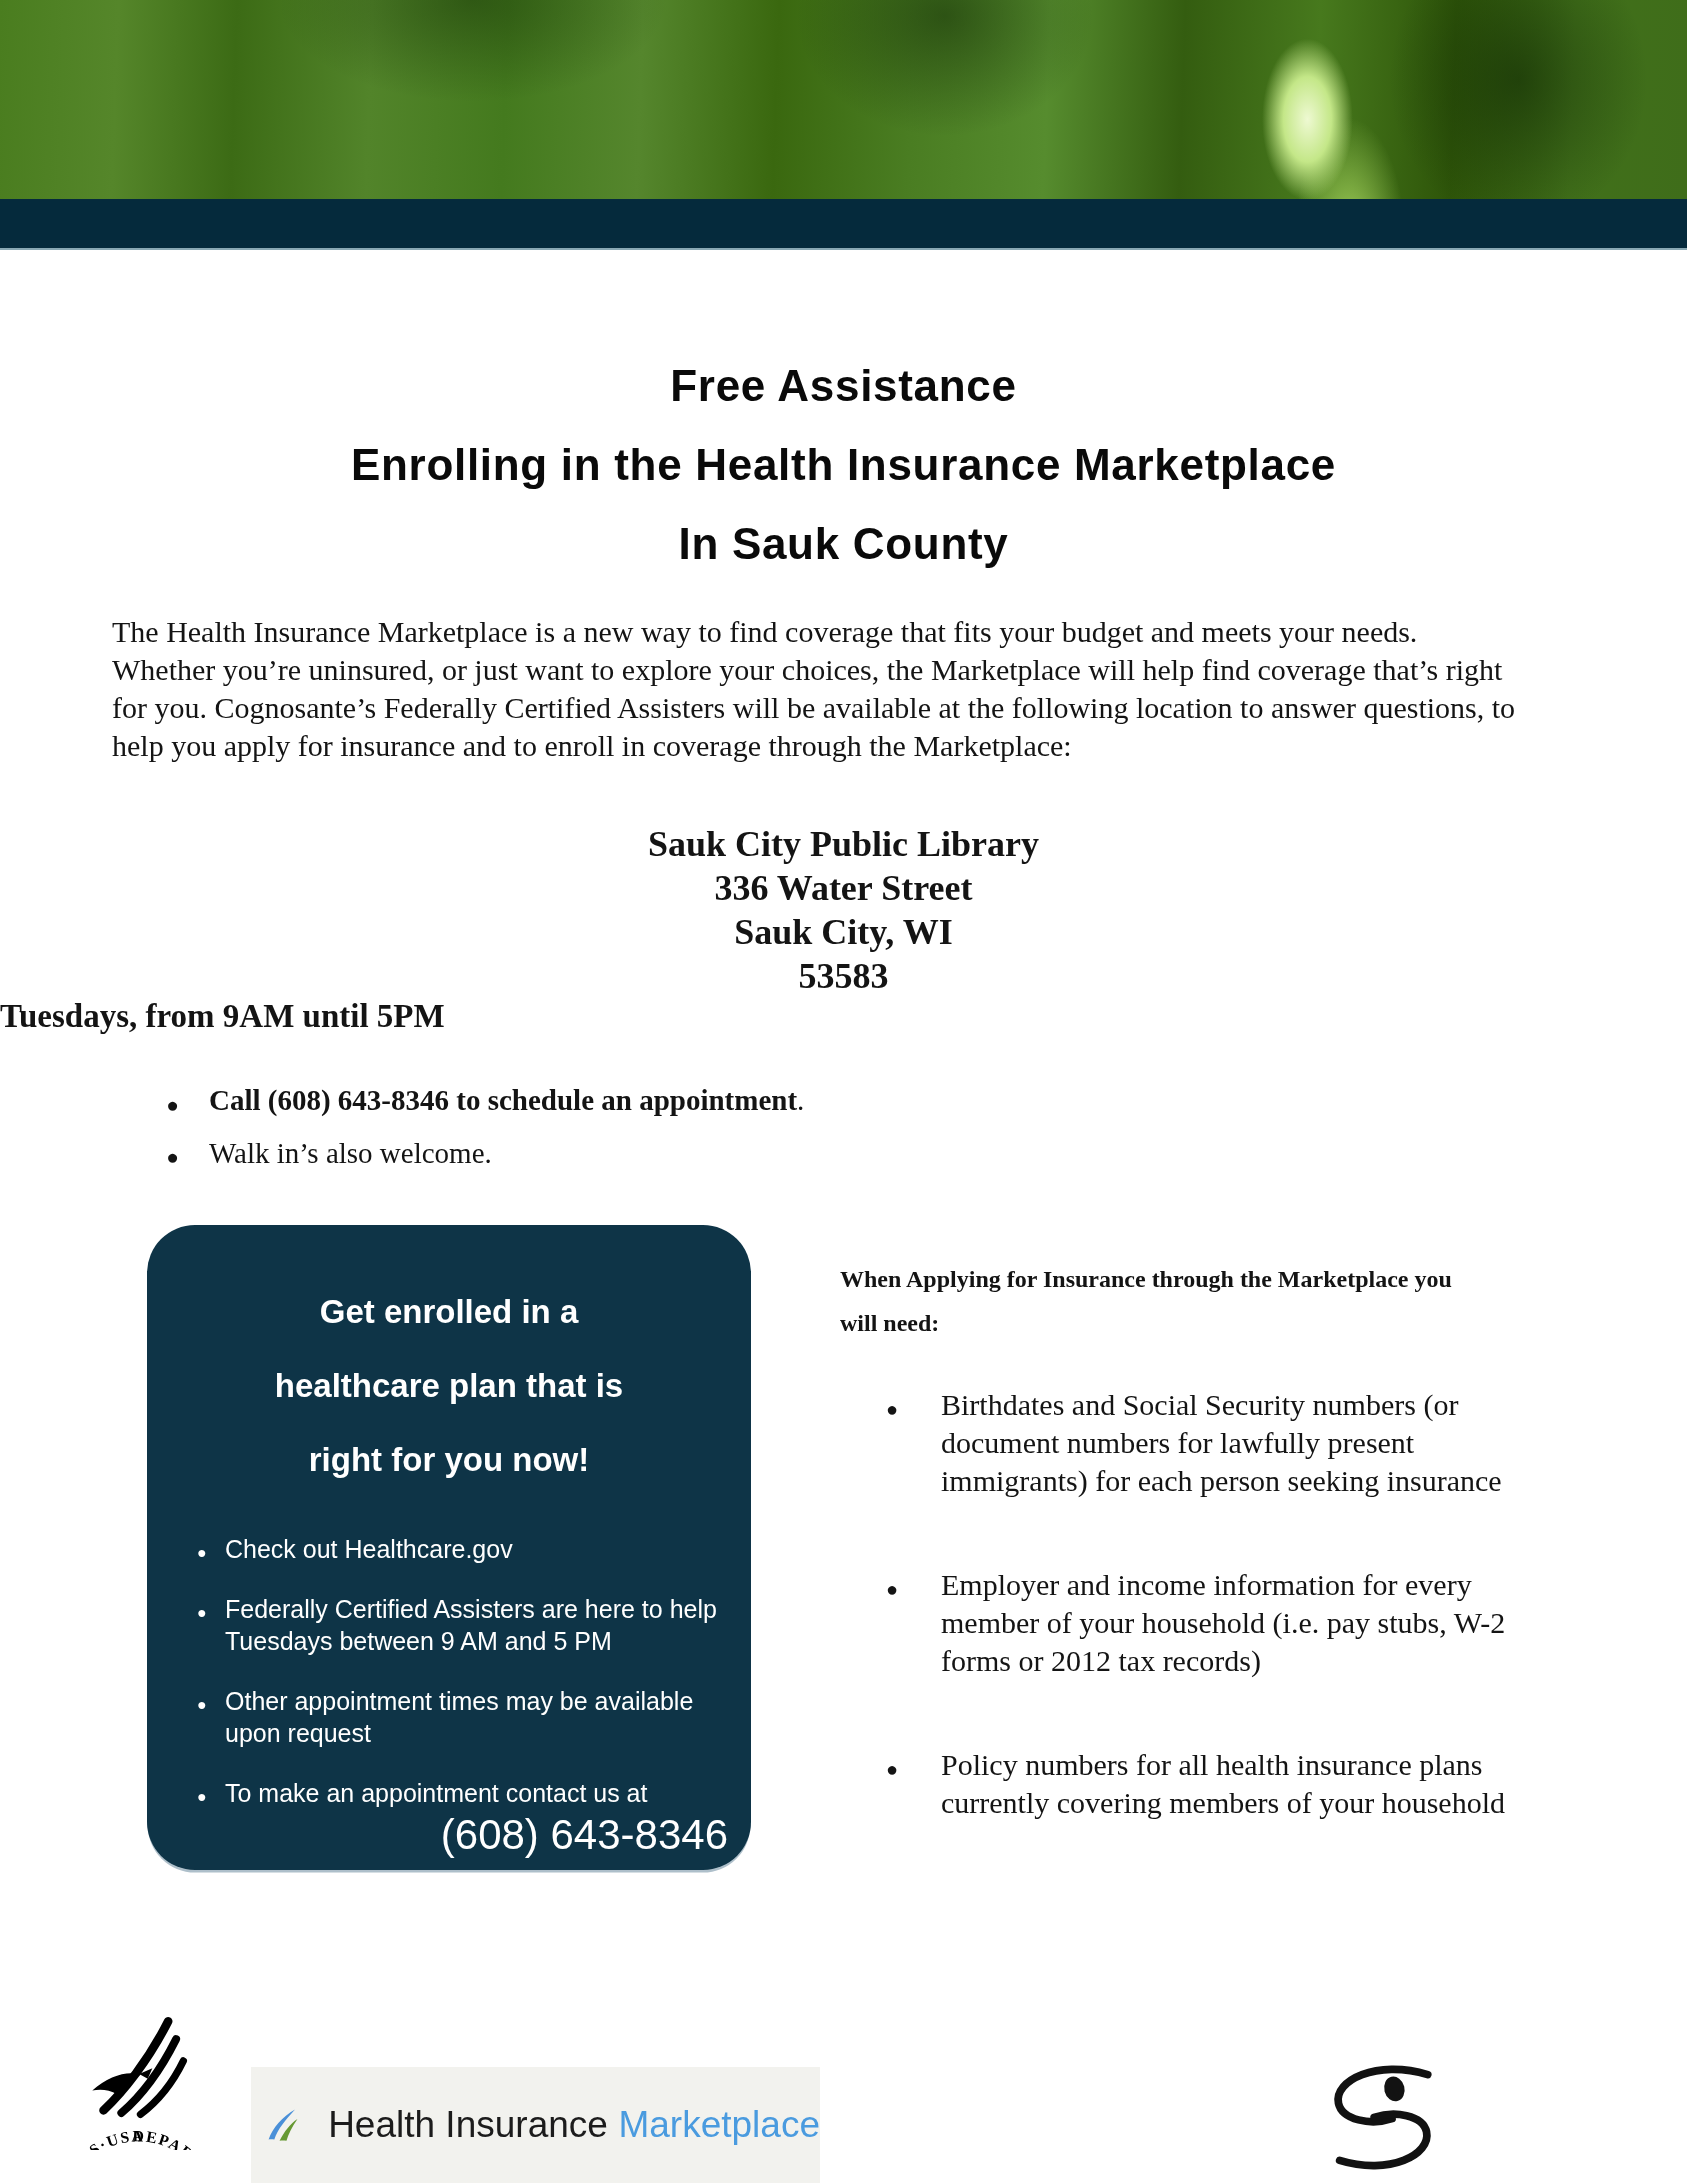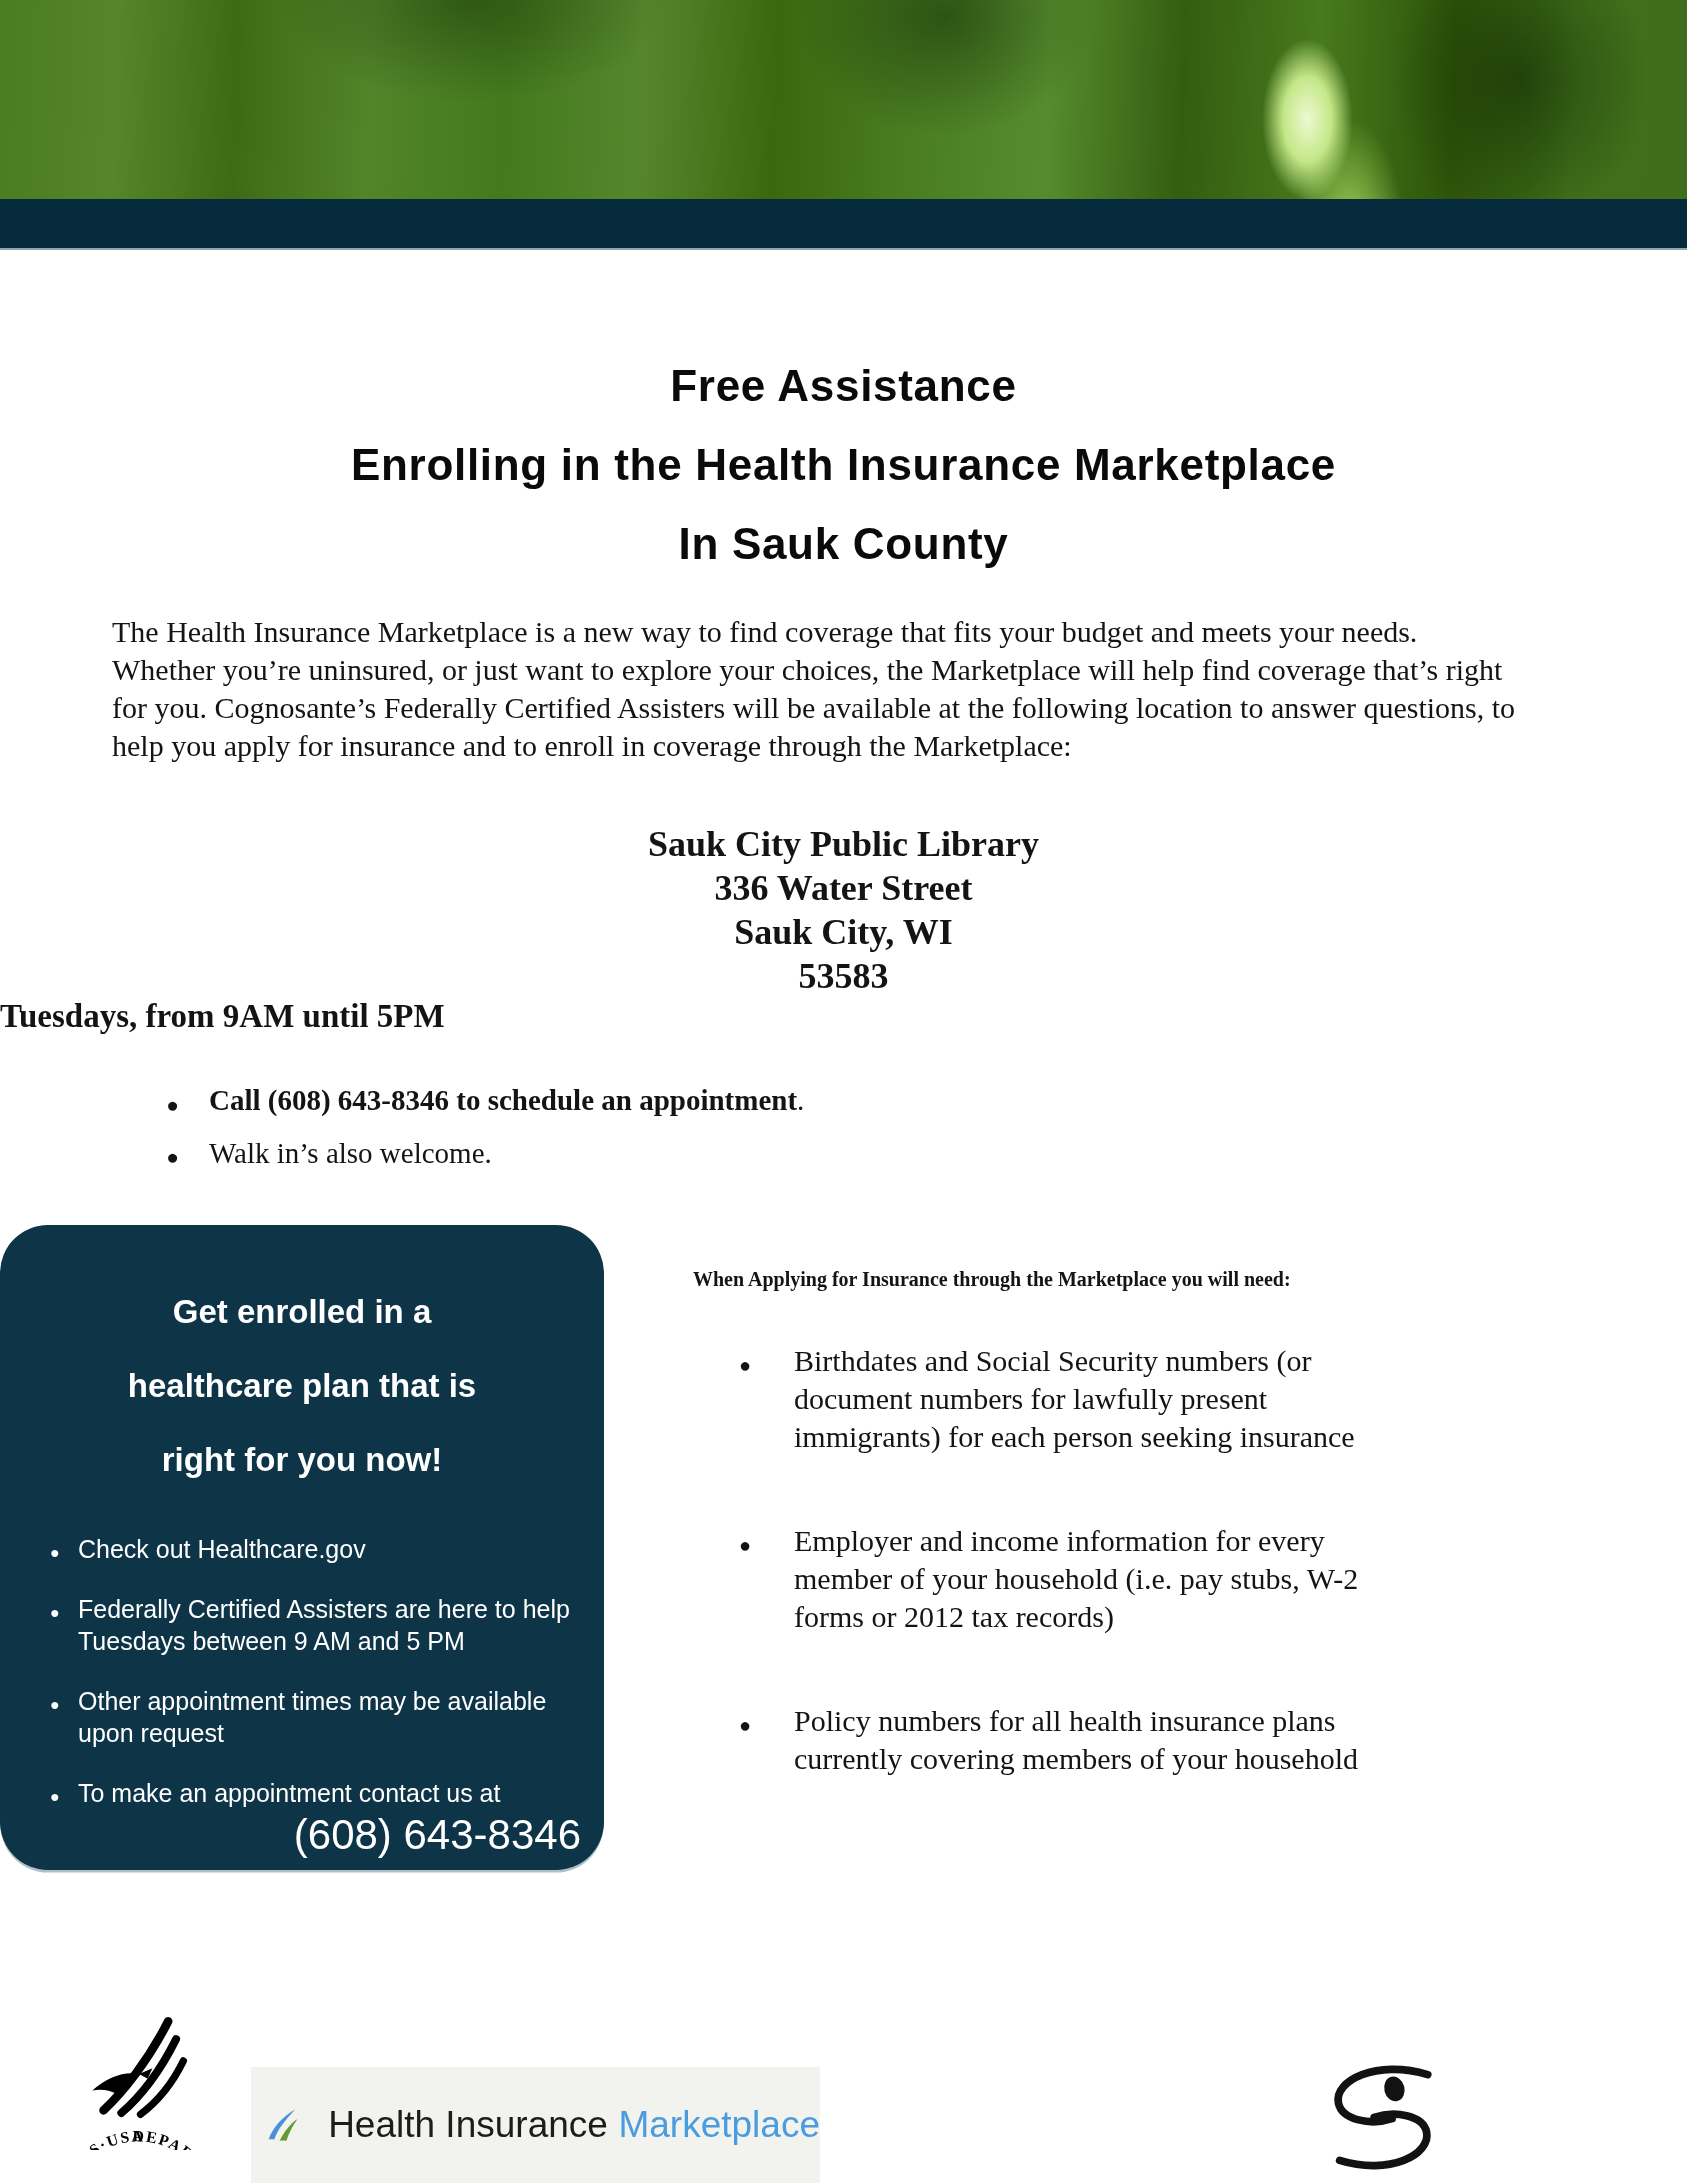--- a/index.html
+++ b/index.html
@@ -75,20 +75,21 @@
     margin-bottom:14.6px;
   }
   .main-bullets li::before{
     content:"●";
     position:absolute;left:1.3px;top:4.6px;
     font-size:21px;
   }
   
   .columns{display:flex;margin-top:53px;align-items:flex-start;}
   .promo-box{
+    margin-left:147px;
     width:604px;height:645px;
     box-sizing:border-box;
     background:#0e3447;
     border-radius:48px;
     box-shadow:0 3.3px 0 -0.7px #aebfca;
     color:#ffffff;
     font-family:"Liberation Sans", sans-serif;
     padding:50px 23px 13.2px 0;
     overflow:hidden;
   }
@@ -123,21 +124,21 @@
     text-align:right;
   }
   
   .req-col{
     margin-left:89px;
     width:668px;
     padding-top:32px;
   }
   .req-heading{
     font-weight:bold;
-    font-size:20px;
+    font-size:24px;
     line-height:44px;
     width:652px;
   }
   .req-bullets{
     list-style:none;
     margin:41px 0 0 0;
     padding:0;
     font-size:30px;
   }
   .req-bullets li{

